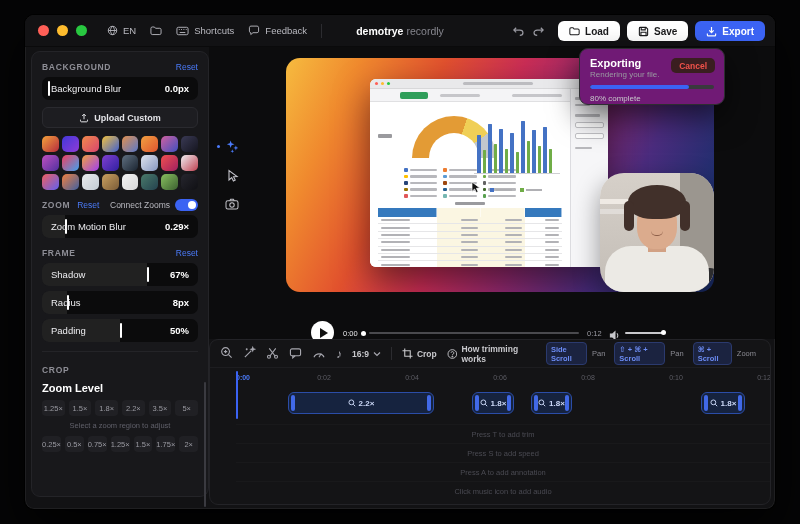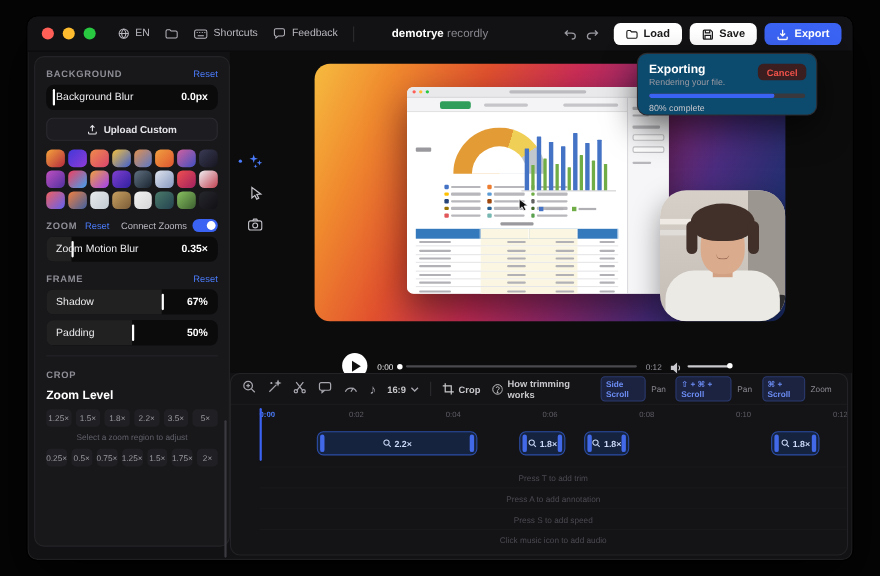--- a/index.html
+++ b/index.html
@@ -121,21 +121,21 @@
   .player{ position:absolute; left:0; right:0; top:273px; height:26px; display:flex; align-items:center; }
   .play-btn{ position:absolute; left:102px; top:1px; width:23px; height:23px; border-radius:50%; background:#fff; }
   .play-tri{ position:absolute; left:9px; top:6.5px; width:0; height:0; border-left:8px solid #111; border-top:5px solid transparent; border-bottom:5px solid transparent; }
   .p-time{ font-size:7.5px; color:#e8e8ea; position:absolute; }
   .p-dot{ position:absolute; width:5px; height:5px; border-radius:50%; background:#fff; top:10.5px; }
   .p-line{ position:absolute; height:1.5px; background:#4a4a4e; top:12px; border-radius:1px; }
   .p-vol-line{ position:absolute; height:2px; background:#c9c9cd; top:12px; border-radius:1px; }
   .handle{ position:absolute; left:276px; top:301px; width:15px; height:2.5px; border-radius:2px; background:#4a4a4e; }
 
   
-  .exporting{ position:absolute; left:554px; top:33px; width:164px; height:57px; background:#0c4a6e;
+  .exporting{ position:absolute; left:554px; top:33px; width:146px; height:57px; background:#701a75;
     border:1px solid #2d2d31; border-radius:9px; z-index:40; padding:8px 10px; box-shadow:0 12px 30px rgba(0,0,0,.6); }
   .ex-title{ font-size:11px; font-weight:700; color:#fff; }
   .ex-sub{ font-size:8px; color:#9a9aa2; margin-top:1px; }
   .ex-cancel{ position:absolute; right:9px; top:9px; height:15px; padding:0 8px; background:#3a1e20; color:#f0524a;
     font-size:8.5px; font-weight:700; border-radius:5px; display:flex; align-items:center; }
   .ex-track{ margin-top:6px; height:4px; background:#39393d; border-radius:2px; overflow:hidden; }
   .ex-fill{ height:100%; background:#3b63f3; border-radius:2px; }
   .ex-label{ margin-top:5px; font-size:8px; color:#c8c8cc; }
 
   
@@ -296,33 +296,39 @@
         <span class="mini-label">Connect Zooms</span>
         <span class="toggle on">
             <span class="knob"></span>
           </span>
       </span>
     </div>
     <div class="pill-row">
       <div class="pill-fill" style="width:15%;"></div>
       <div class="pill-thumb" style="left:15%;"></div>
       <span class="pill-label">Zoom Motion Blur</span>
-      <span class="pill-value">0.35×</span>
+      <span class="pill-value">0.29×</span>
     </div>
 
     <div class="sec-head" style="margin-top:9px;">
       <span class="sec-title">FRAME</span>
       <span class="reset">Reset</span>
     </div>
     <div id="frame-sliders">
         <div class="pill-row">
           <div class="pill-fill" style="width: 67%;"></div>
           <div class="pill-thumb" style="left: 67%;"></div>
           <span class="pill-label">Shadow</span>
           <span class="pill-value">67%</span>
+        </div>
+        <div class="pill-row">
+          <div class="pill-fill" style="width: 16%;"></div>
+          <div class="pill-thumb" style="left: 16%;"></div>
+          <span class="pill-label">Radius</span>
+          <span class="pill-value">8px</span>
         </div>
         <div class="pill-row">
           <div class="pill-fill" style="width: 50%;"></div>
           <div class="pill-thumb" style="left: 50%;"></div>
           <span class="pill-label">Padding</span>
           <span class="pill-value">50%</span>
         </div>
       </div>
 
     <div class="crop-sec">
@@ -767,19 +773,19 @@
               <circle cx="4.2" cy="4.2" r="3"></circle>
               <path d="M6.5 6.5 9 9"></path>
             </svg>
             <span>1.8×</span>
           </span>
           <span class="handle-bar r"></span>
         </div>
       </div>
     <div class="hint-rows" id="tl-hints">
         <div class="hint-row">Press T to add trim</div>
+        <div class="hint-row">Press S to add speed</div>
         <div class="hint-row">Press A to add annotation</div>
-        <div class="hint-row">Press S to add speed</div>
         <div class="hint-row">Click music icon to add audio</div>
       </div>
   </div>
 
 </div>
 
 </body></html>

